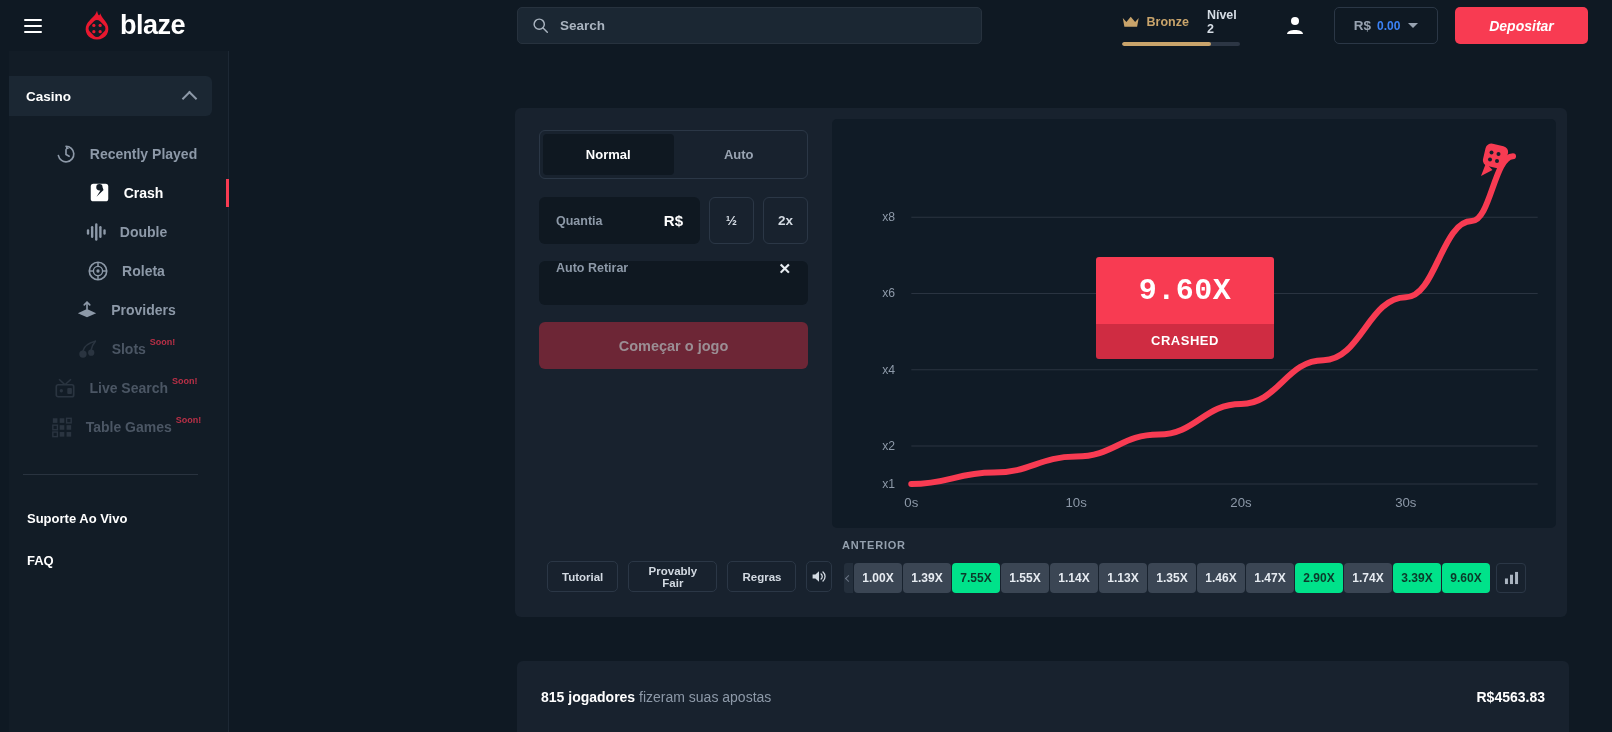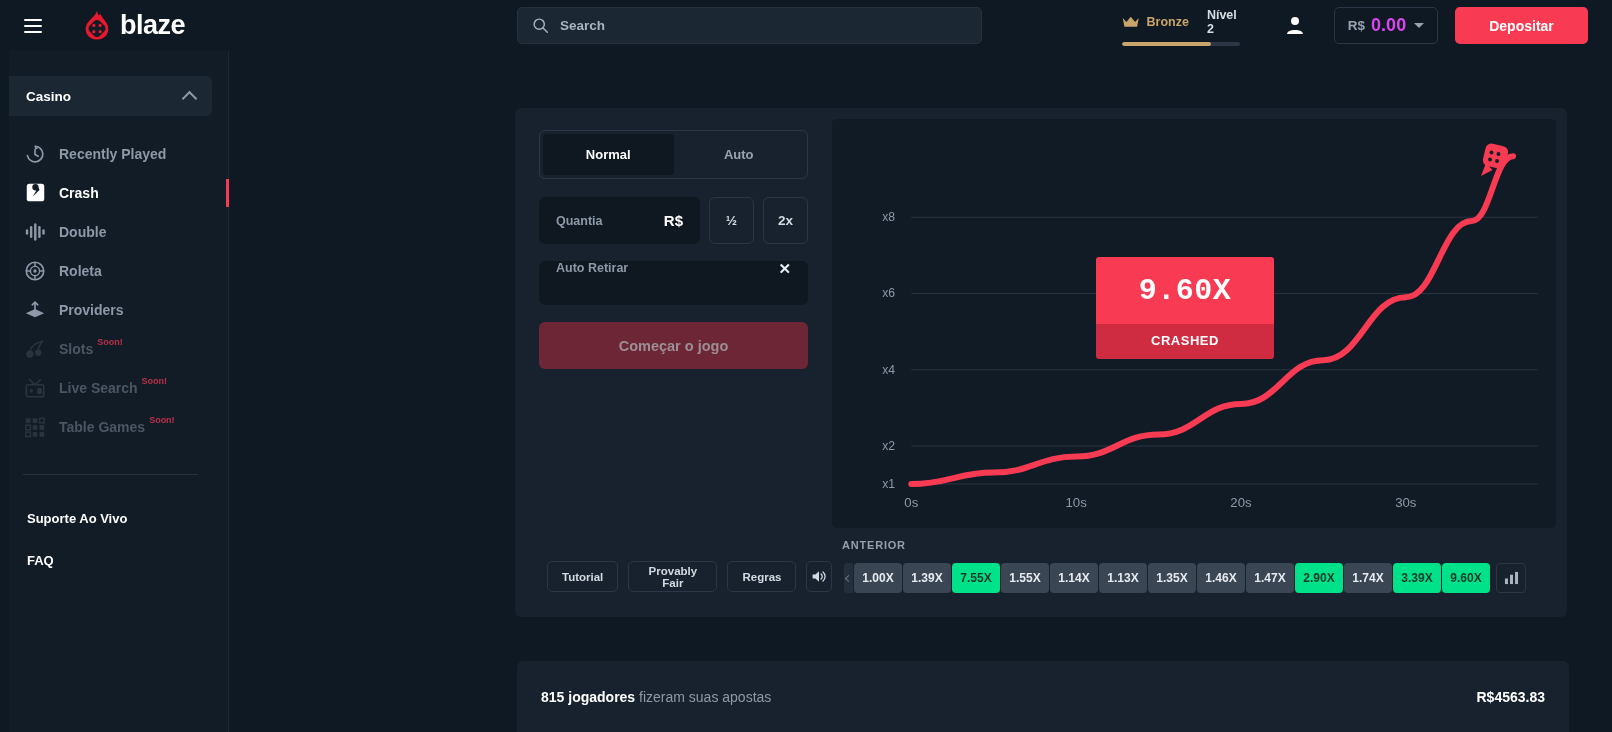--- a/index.html
+++ b/index.html
@@ -53,31 +53,32 @@
   .avatar-btn { position: absolute; left: 1283px; top: 13px; width: 24px; height: 24px; cursor: pointer; }
 
   .wallet {
     position: absolute; left: 1334px; top: 7px;
     width: 104px; height: 37px;
     border: 1px solid #2b3746; border-radius: 5px;
     display: flex; align-items: center; justify-content: center;
     cursor: pointer;
   }
   .wallet-cur { font-size: 13.5px; color: #98a3b1; font-weight: 700; }
-  .wallet-amt { font-size: 18px; color: #d946ef; font-weight: 700; margin-left: 6px; }
+  .wallet-amt { font-size: 12px; color: #3b82f6; font-weight: 700; margin-left: 6px; }
   .caret { width: 0; height: 0; border-left: 5px solid transparent; border-right: 5px solid transparent;
            border-top: 5px solid #98a3b1; margin-left: 8px; }
 
   .deposit-btn {
     position: absolute; left: 1455px; top: 7px;
     width: 133px; height: 37px;
     background: #f83b52; border: 0; border-radius: 5px;
     color: #ffffff; font-size: 14px; font-weight: 700;
     font-family: "Liberation Sans", sans-serif;
     cursor: pointer;
+    font-style: italic;
   }
 
   
   .sidebar {
     position: absolute; top: 51px; left: 9px;
     width: 220px; height: 681px;
     background: #121c26;
     border-right: 1px solid #1d2834;
   }
   .casino-header {
@@ -86,21 +87,21 @@
     display: flex; align-items: center; justify-content: space-between;
     padding: 0 17px; cursor: pointer;
   }
   .casino-title { font-size: 13.5px; font-weight: 700; color: #ffffff; }
   .chev-up { width: 11px; height: 11px; border-left: 2px solid #8d99a8; border-top: 2px solid #8d99a8;
              transform: rotate(45deg); margin-top: 4px; }
 
   .nav-list { margin-top: 18px; }
   .nav-item {
     height: 39px; display: flex; align-items: center;
-    padding-left: 14px; cursor: pointer; position: relative;
+    padding-left: 14px; cursor: pointer; position: relative; justify-content: center;
   }
   .nav-icon { width: 24px; height: 24px; display: flex; align-items: center; justify-content: center; flex: none; }
   .nav-label { font-size: 14px; font-weight: 700; color: #8d99a8; margin-left: 12px; }
   .nav-item.active .nav-label { color: #ffffff; }
   .nav-item.soon .nav-label { color: #4b5664; }
   .nav-item.soon .nav-icon { opacity: .42; }
   .soon-badge { font-size: 9px; font-weight: 700; color: #b93047; margin-left: 4px; align-self: flex-start; margin-top: 8px; }
   .active-bar { position: absolute; right: -1px; top: 6px; width: 3px; height: 28px; background: #f83b52; }
 
   .side-divider { height: 1px; background: #29333f; margin: 28px 30px 0 14px; }

